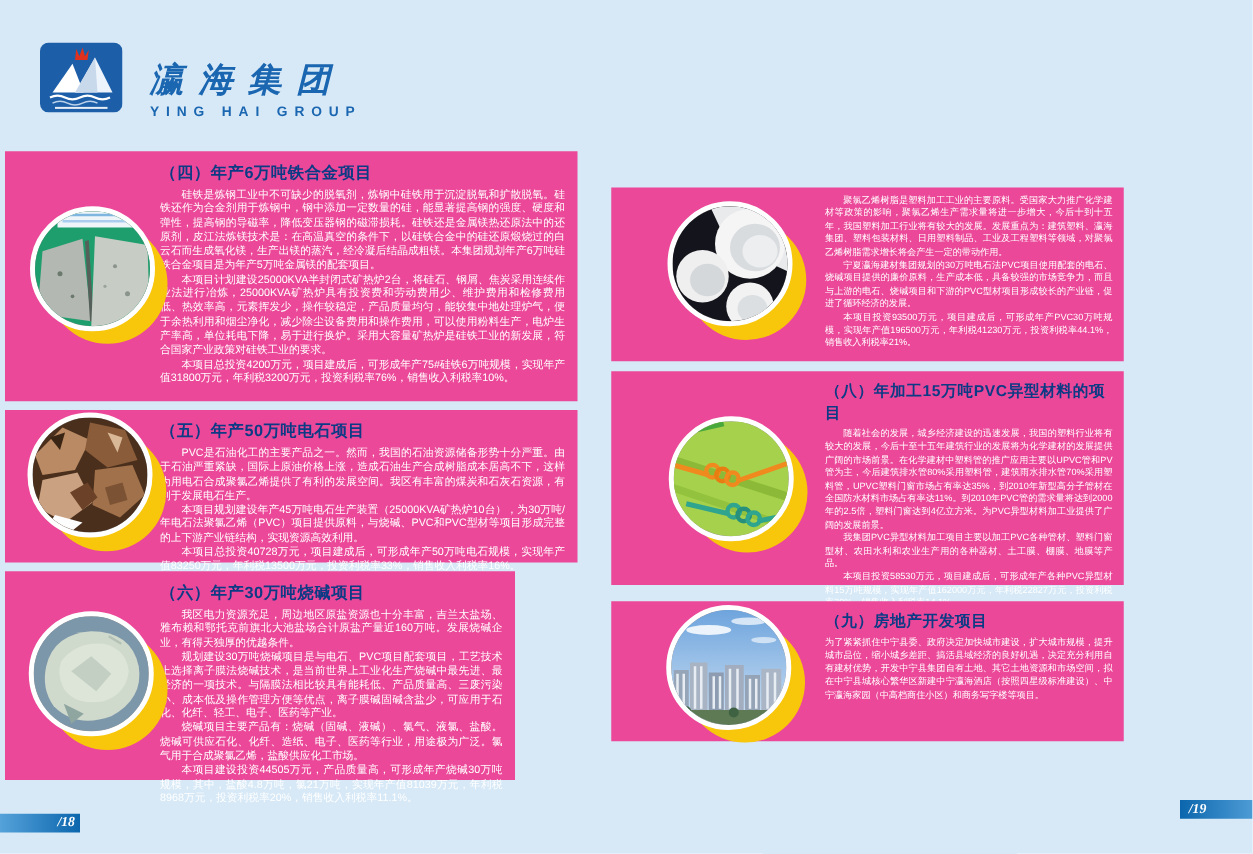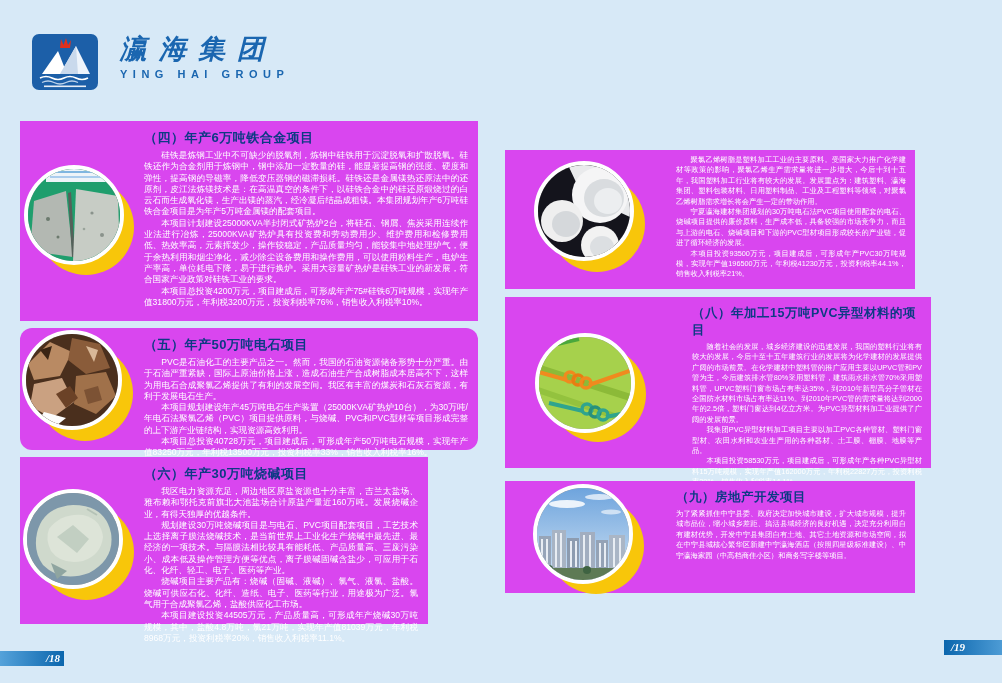--- a/index.html
+++ b/index.html
@@ -2,27 +2,27 @@
 <html><head>
 <meta charset="utf-8">
 <style>
   html,body{margin:0;padding:0;}
   body{width:1002px;height:683px;font-family:"Liberation Sans","DejaVu Sans",sans-serif;}
   #canvas{position:relative;width:1002px;height:683px;background:#d7e9f7;overflow:hidden;}
 
   
   #logo{position:absolute;left:32px;top:34px;display:flex;align-items:flex-start;}
   #logo-mark{width:66px;height:56px;}
-  #logo-text{margin-left:22px;}
+  #logo-text{margin-left:22px;margin-top:16px;}
   #logo-zh{font-family:"DejaVu Serif","Liberation Serif",serif;font-weight:bold;font-style:italic;
            color:#1a66b0;font-size:27px;letter-spacing:12px;line-height:30px;}
   #logo-en{color:#1a66b0;font-size:11px;font-weight:bold;letter-spacing:5.5px;margin-top:4px;}
 
   
-  .panel{position:absolute;background:#d946ef;margin-left:16px;}
+  .panel{position:absolute;background:#ec4899;}
   .panel .txt{margin-left:124px;padding:5px 10px 0 0;}
   .panel.right .txt{margin-left:171px;padding-right:9px;}
   .panel h3{font-size:13px;color:#0d3a84;margin:3px 0 3px;font-weight:bold;letter-spacing:0.5px;}
   .panel.right h3{font-size:12.5px;}
   .panel p{color:#ffffff;font-size:8.6px;line-height:11.3px;text-align:justify;margin:0;text-indent:2em;}
   .panel.right p{font-size:7.3px;line-height:10.4px;}
   p.no-indent{text-indent:0;}
 
   
   .ycircle{position:absolute;width:96px;height:96px;border-radius:50%;background:#f8c60a;}
@@ -62,21 +62,21 @@
 
   <div class="panel" style="left:4px;top:121px;width:458px;height:200px;">
     <div class="txt">
       <h3>（四）年产6万吨铁合金项目</h3>
       <p>硅铁是炼钢工业中不可缺少的脱氧剂，炼钢中硅铁用于沉淀脱氧和扩散脱氧。硅铁还作为合金剂用于炼钢中，钢中添加一定数量的硅，能显著提高钢的强度、硬度和弹性，提高钢的导磁率，降低变压器钢的磁滞损耗。硅铁还是金属镁热还原法中的还原剂，皮江法炼镁技术是：在高温真空的条件下，以硅铁合金中的硅还原煅烧过的白云石而生成氧化镁，生产出镁的蒸汽，经冷凝后结晶成粗镁。本集团规划年产6万吨硅铁合金项目是为年产5万吨金属镁的配套项目。</p>
       <p>本项目计划建设25000KVA半封闭式矿热炉2台，将硅石、钢屑、焦炭采用连续作业法进行冶炼，25000KVA矿热炉具有投资费和劳动费用少、维护费用和检修费用低、热效率高，元素挥发少，操作较稳定，产品质量均匀，能较集中地处理炉气，便于余热利用和烟尘净化，减少除尘设备费用和操作费用，可以使用粉料生产，电炉生产率高，单位耗电下降，易于进行换炉。采用大容量矿热炉是硅铁工业的新发展，符合国家产业政策对硅铁工业的要求。</p>
       <p>本项目总投资4200万元，项目建成后，可形成年产75#硅铁6万吨规模，实现年产值31800万元，年利税3200万元，投资利税率76%，销售收入利税率10%。</p>
     </div>
   </div>
 
-  <div class="panel" style="left:4px;top:328px;width:458px;height:122px;border-radius:12px;">
+  <div class="panel" style="left:4px;top:328px;width:458px;height:122px;">
     <div class="txt">
       <h3>（五）年产50万吨电石项目</h3>
       <p>PVC是石油化工的主要产品之一。然而，我国的石油资源储备形势十分严重。由于石油严重紧缺，国际上原油价格上涨，造成石油生产合成树脂成本居高不下，这样为用电石合成聚氯乙烯提供了有利的发展空间。我区有丰富的煤炭和石灰石资源，有利于发展电石生产。</p>
       <p>本项目规划建设年产45万吨电石生产装置（25000KVA矿热炉10台），为30万吨/年电石法聚氯乙烯（PVC）项目提供原料，与烧碱、PVC和PVC型材等项目形成完整的上下游产业链结构，实现资源高效利用。</p>
       <p>本项目总投资40728万元，项目建成后，可形成年产50万吨电石规模，实现年产值83250万元，年利税13500万元，投资利税率33%，销售收入利税率16%。</p>
     </div>
   </div>
 
   <div class="panel" style="left:4px;top:457px;width:408px;height:167px;">
     <div class="txt">
@@ -89,21 +89,21 @@
   </div>
 
   <div class="panel right" style="left:489px;top:150px;width:410px;height:139px;">
     <div class="txt">
       <p>聚氯乙烯树脂是塑料加工工业的主要原料。受国家大力推广化学建材等政策的影响，聚氯乙烯生产需求量将进一步增大，今后十到十五年，我国塑料加工行业将有较大的发展。发展重点为：建筑塑料、瀛海集团、塑料包装材料、日用塑料制品、工业及工程塑料等领域，对聚氯乙烯树脂需求增长将会产生一定的带动作用。</p>
       <p>宁夏瀛海建材集团规划的30万吨电石法PVC项目使用配套的电石、烧碱项目提供的廉价原料，生产成本低，具备较强的市场竞争力，而且与上游的电石、烧碱项目和下游的PVC型材项目形成较长的产业链，促进了循环经济的发展。</p>
       <p>本项目投资93500万元，项目建成后，可形成年产PVC30万吨规模，实现年产值196500万元，年利税41230万元，投资利税率44.1%，销售收入利税率21%。</p>
     </div>
   </div>
 
-  <div class="panel right" style="left:489px;top:297px;width:410px;height:171px;padding-left:16px;">
+  <div class="panel right" style="left:489px;top:297px;width:410px;height:171px;">
     <div class="txt">
       <h3>（八）年加工15万吨PVC异型材料的项目</h3>
       <p>随着社会的发展，城乡经济建设的迅速发展，我国的塑料行业将有较大的发展，今后十至十五年建筑行业的发展将为化学建材的发展提供广阔的市场前景。在化学建材中塑料管的推广应用主要以UPVC管和PV管为主，今后建筑排水管80%采用塑料管，建筑雨水排水管70%采用塑料管，UPVC塑料门窗市场占有率达35%，到2010年新型高分子管材在全国防水材料市场占有率达11%。到2010年PVC管的需求量将达到2000年的2.5倍，塑料门窗达到4亿立方米。为PVC异型材料加工业提供了广阔的发展前景。</p>
       <p>我集团PVC异型材料加工项目主要以加工PVC各种管材、塑料门窗型材、农田水利和农业生产用的各种器材、土工膜、棚膜、地膜等产品。</p>
       <p>本项目投资58530万元，项目建成后，可形成年产各种PVC异型材料15万吨规模，实现年产值162000万元，年利税22827万元，投资利税率39%，销售收入利税率14.1%。</p>
     </div>
   </div>
 
   <div class="panel right" style="left:489px;top:481px;width:410px;height:112px;">
     <div class="txt">

